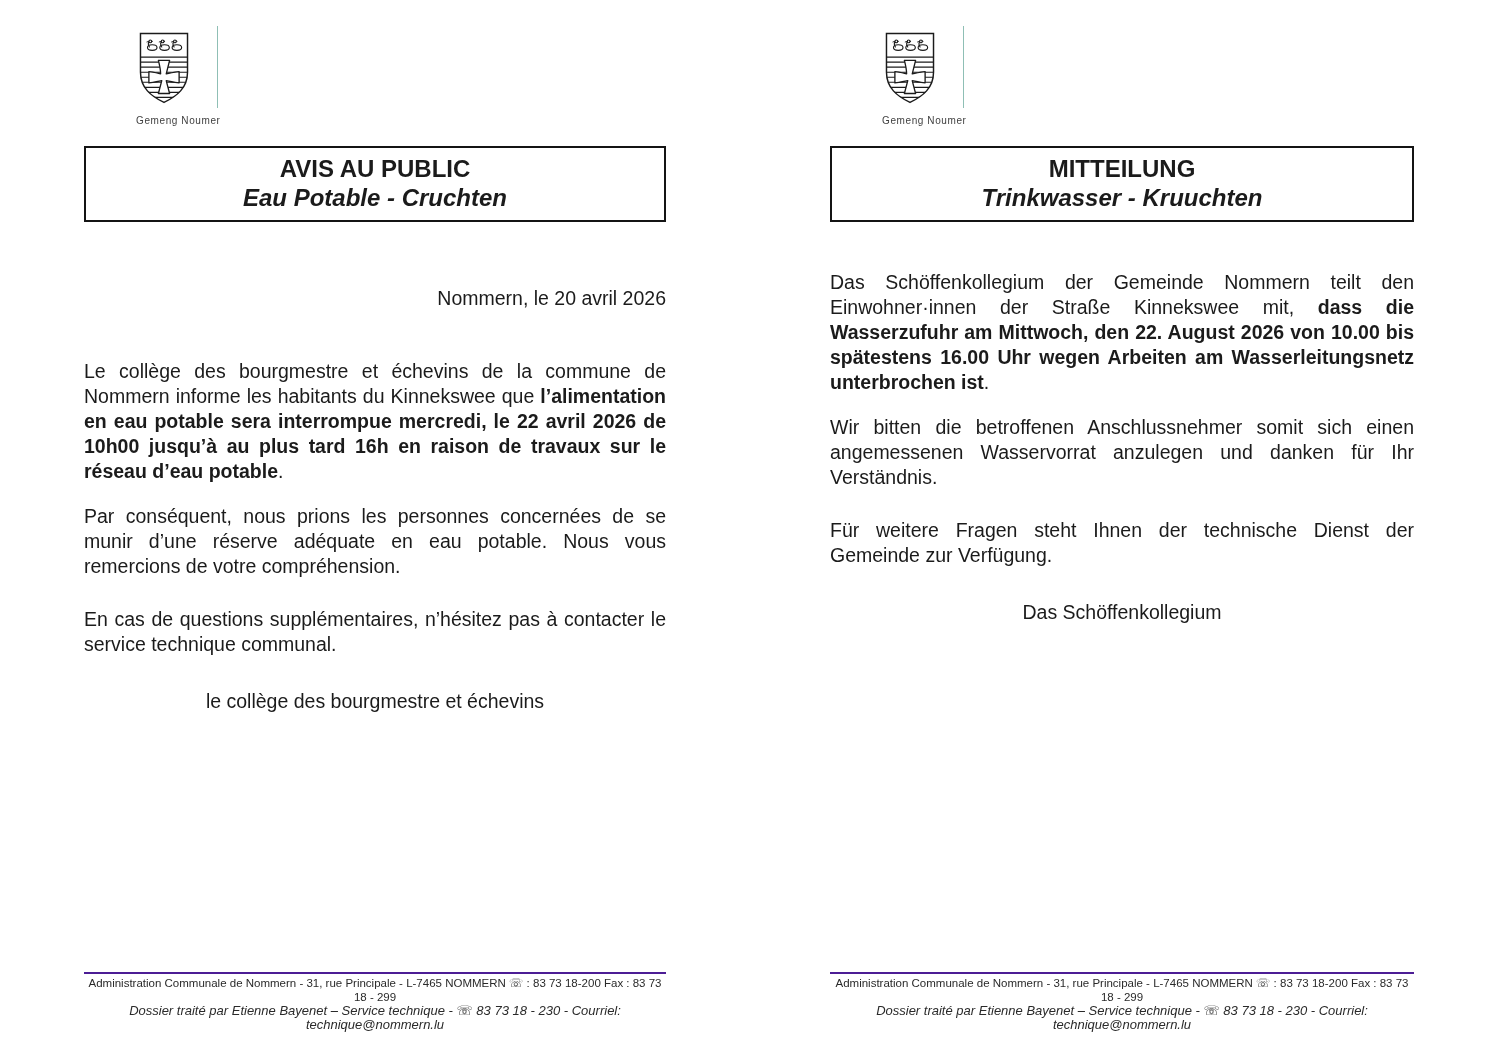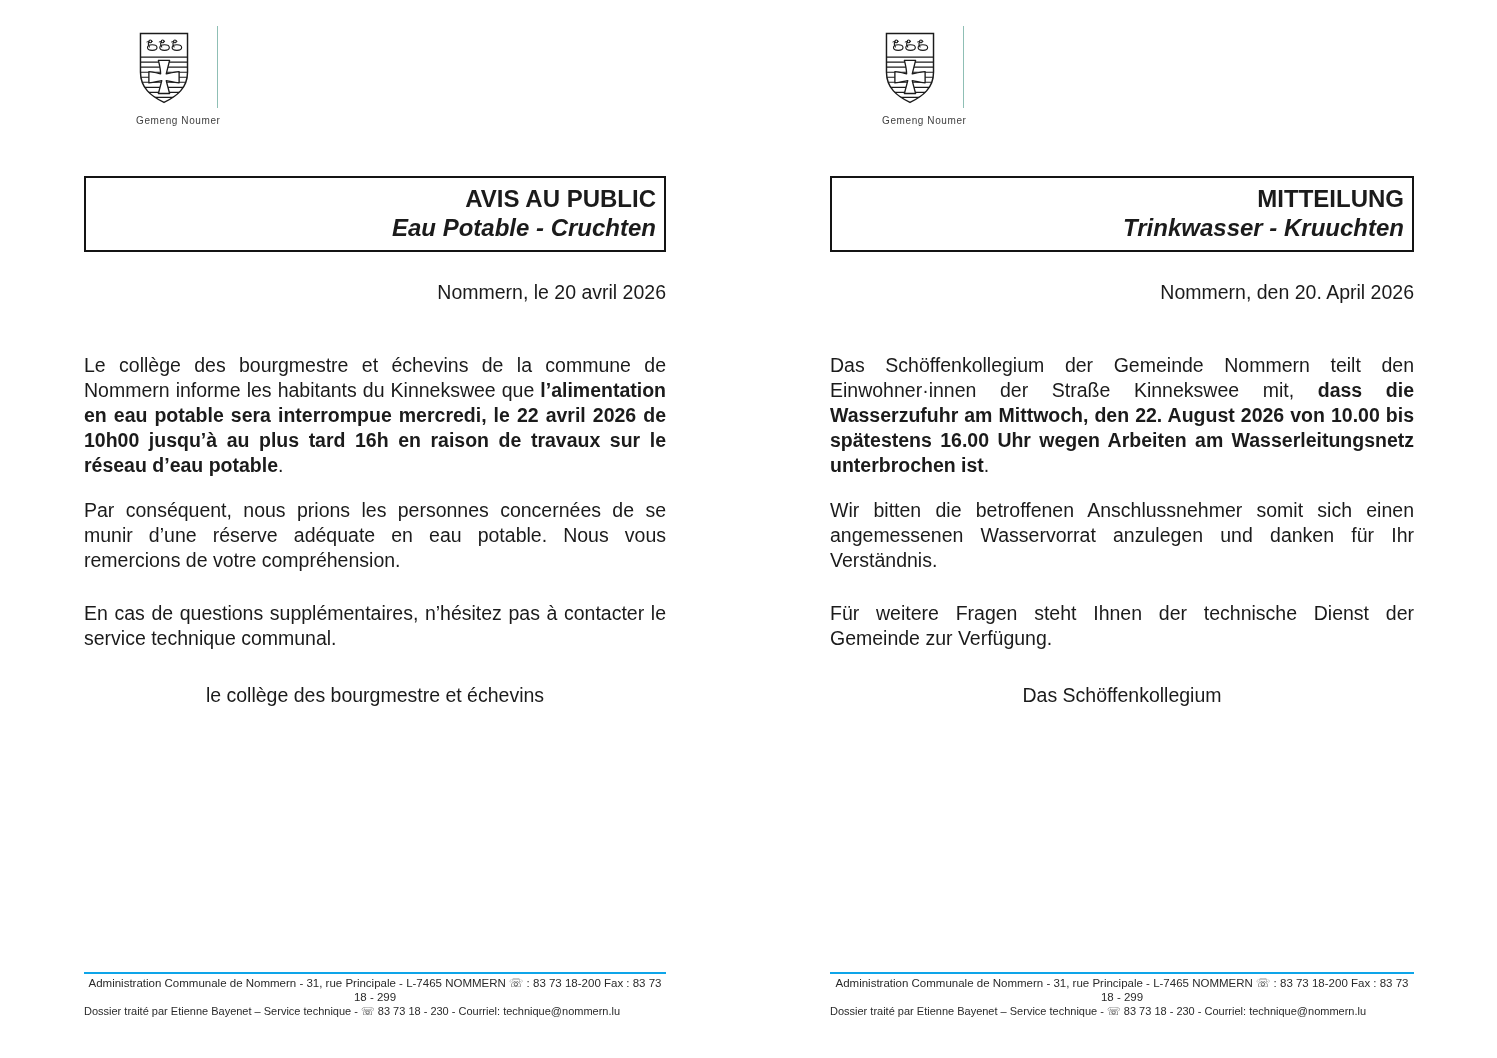--- a/index.html
+++ b/index.html
@@ -11,37 +11,37 @@
   .page { position:absolute; top:0; height:1058px; }
   .page.left  { left:84px;  width:582px; }
   .page.right { left:830px; width:584px; }
 
   .logo-block { margin:30px 0 0 52px; width:120px; position:relative; }
   .coa-wrap { position:relative; width:56px; height:76px; }
   .coa-wrap svg { display:block; }
   .scan-line { position:absolute; top:-4px; right:-26px; width:1px; height:82px; background:#8fbfb5; }
   .logo-caption { margin-top:9px; font-size:10px; letter-spacing:0.6px; color:#3f3f3f; white-space:nowrap; }
 
-  .title-box { margin-top:50px; border:2px solid #141414; padding:6px 8px 8px; text-align:right; }
+  .title-box { margin-top:20px; border:2px solid #141414; padding:6px 8px 8px; text-align:center; }
   .title-line1 { font-size:24px; font-weight:bold; line-height:29px; }
   .title-line2 { font-size:24px; font-weight:bold; font-style:italic; line-height:29px; }
 
-  .date-line { margin-top:28px; text-align:right; font-size:19.5px; line-height:25px; }
+  .date-line { margin-top:64px; text-align:right; font-size:19.5px; line-height:25px; }
 
   .body p { font-size:19.5px; line-height:25px; text-align:justify; margin:0; }
   .body p.p1 { margin-top:48px; }
   .body p.p2 { margin-top:20px; }
   .body p.p3 { margin-top:28px; }
   .body b { font-weight:bold; }
 
   .signature { margin-top:32px; text-align:center; font-size:19.5px; line-height:25px; }
 
-  .footer { position:absolute; top:972px; left:0; right:0; border-top:2px solid #0ea5e9; padding-top:2px; }
+  .footer { position:absolute; top:972px; left:0; right:0; border-top:2px solid #4c1d95; padding-top:2px; }
   .footer-line1 { font-size:11.5px; line-height:14px; text-align:center; color:#2a2a2a; }
-  .footer-line2 { font-size:11px; line-height:14px; text-align:left; color:#2a2a2a; }
+  .footer-line2 { font-size:13px; line-height:14px; text-align:center; font-style:italic; color:#2a2a2a; }
 </style>
 </head>
 <body>
 
 <svg width="0" height="0" style="position:absolute" aria-hidden="true">
   <defs>
     <g id="coa">
       <clipPath id="shieldClip">
         <path d="M8,6 L92,6 L92,75 C92,103 73,118 50,129 C27,118 8,103 8,75 Z"></path>
       </clipPath>
@@ -125,21 +125,20 @@
         <span class="scan-line"></span>
       </div>
       <div class="logo-caption">Gemeng Noumer</div>
     </div>
 
     <div class="title-box">
       <div class="title-line1">MITTEILUNG</div>
       <div class="title-line2">Trinkwasser - Kruuchten</div>
     </div>
 
-    <div class="date-line">Nommern, den 20. April 2026</div>
 
     <div class="body">
       <p class="p1"><span>Das Schöffenkollegium der Gemeinde Nommern teilt den Einwohner·innen der Straße Kinnekswee mit, </span><b>dass die Wasserzufuhr am Mittwoch, den 22. August 2026 von 10.00 bis spätestens 16.00 Uhr wegen Arbeiten am Wasserleitungsnetz unterbrochen ist</b><span>.</span></p>
       <p class="p2">Wir bitten die betroffenen Anschlussnehmer somit sich einen angemessenen Wasservorrat anzulegen und danken für Ihr Verständnis.</p>
       <p class="p3">Für weitere Fragen steht Ihnen der technische Dienst der Gemeinde zur Verfügung.</p>
     </div>
 
     <div class="signature">Das Schöffenkollegium</div>
 
     <div class="footer">

